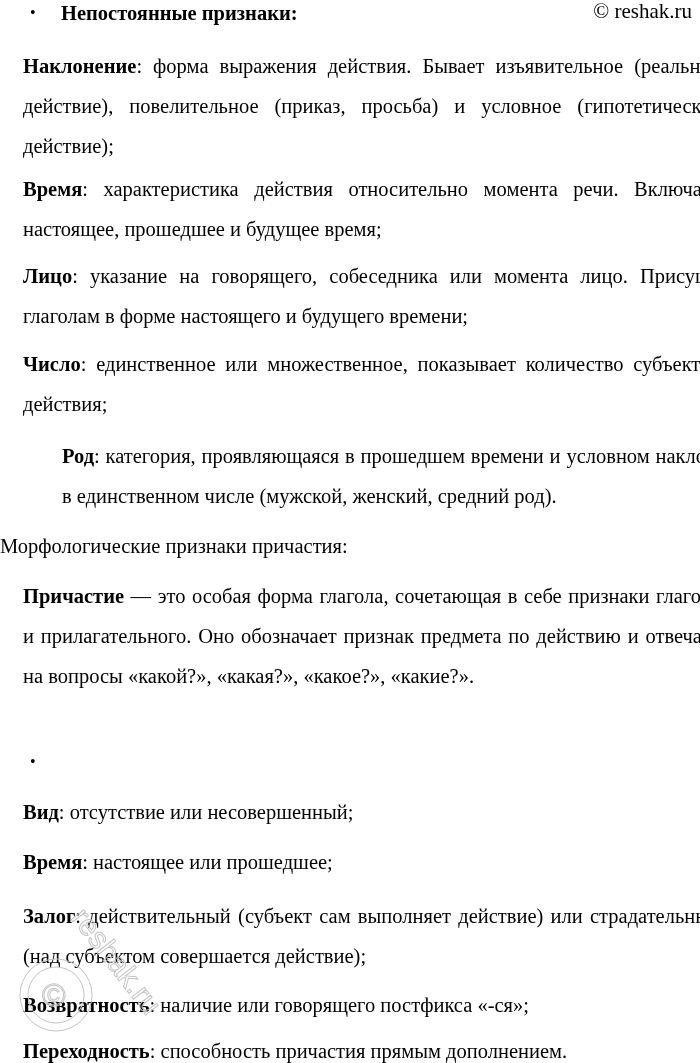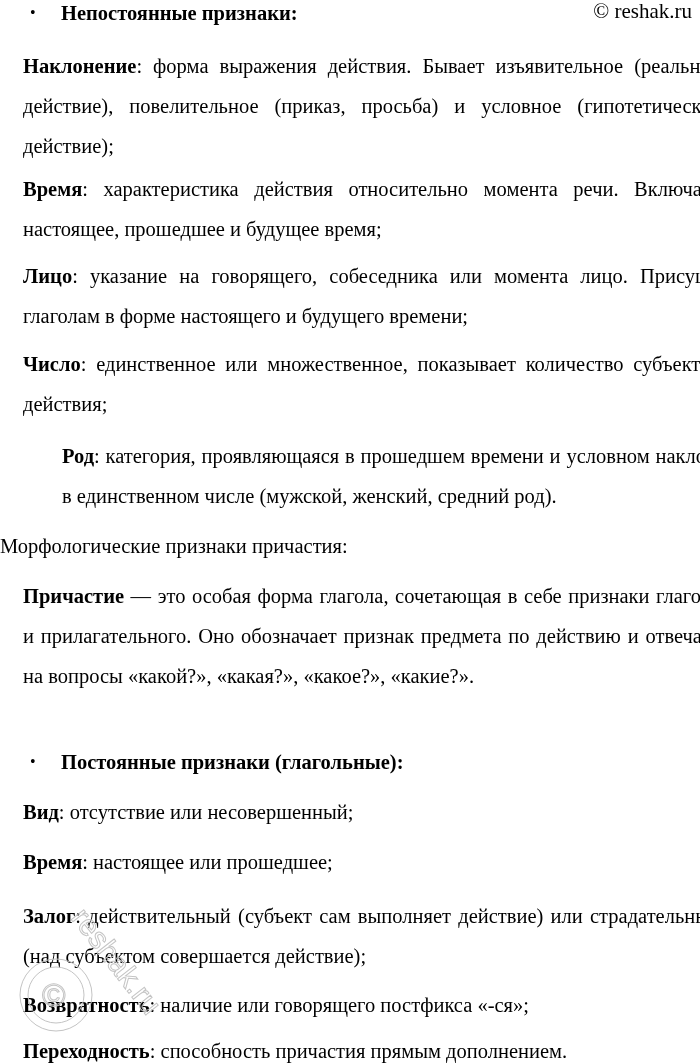--- a/index.html
+++ b/index.html
@@ -96,21 +96,20 @@
   <p class="para" style="top:344px;"><b>Число</b><span>: единственное или множественное, показывает количество субъектов действия;</span></p>
 
   <p class="para" style="top:436px;margin-left:39px;"><b>Род</b><span>: категория, проявляющаяся в прошедшем времени и условном наклонении в единственном числе (мужской, женский, средний род).</span></p>
 
   <div class="section-title" style="top:531px;">Морфологические признаки причастия:</div>
 
   <p class="para" style="top:576px;"><b>Причастие</b><span> — это особая форма глагола, сочетающая в себе признаки глагола и прилагательного. Оно обозначает признак предмета по действию и отвечает на вопросы «какой?», «какая?», «какое?», «какие?».</span></p>
 
   <div class="bullet-heading" style="top:747px;">
     <span class="dot">•</span>
-    <span class="text">Постоянные признаки (глагольные):</span>
   </div>
 
   <p class="para nojustify" style="top:792px;"><b>Вид</b><span>: отсутствие или несовершенный;</span></p>
 
   <p class="para nojustify" style="top:842px;"><b>Время</b><span>: настоящее или прошедшее;</span></p>
 
   <p class="para" style="top:896px;"><b>Залог</b><span>: действительный (субъект сам выполняет действие) или страдательный (над субъектом совершается действие);</span></p>
 
   <p class="para nojustify" style="top:985px;"><b>Возвратность</b><span>: наличие или говорящего постфикса «-ся»;</span></p>
 

